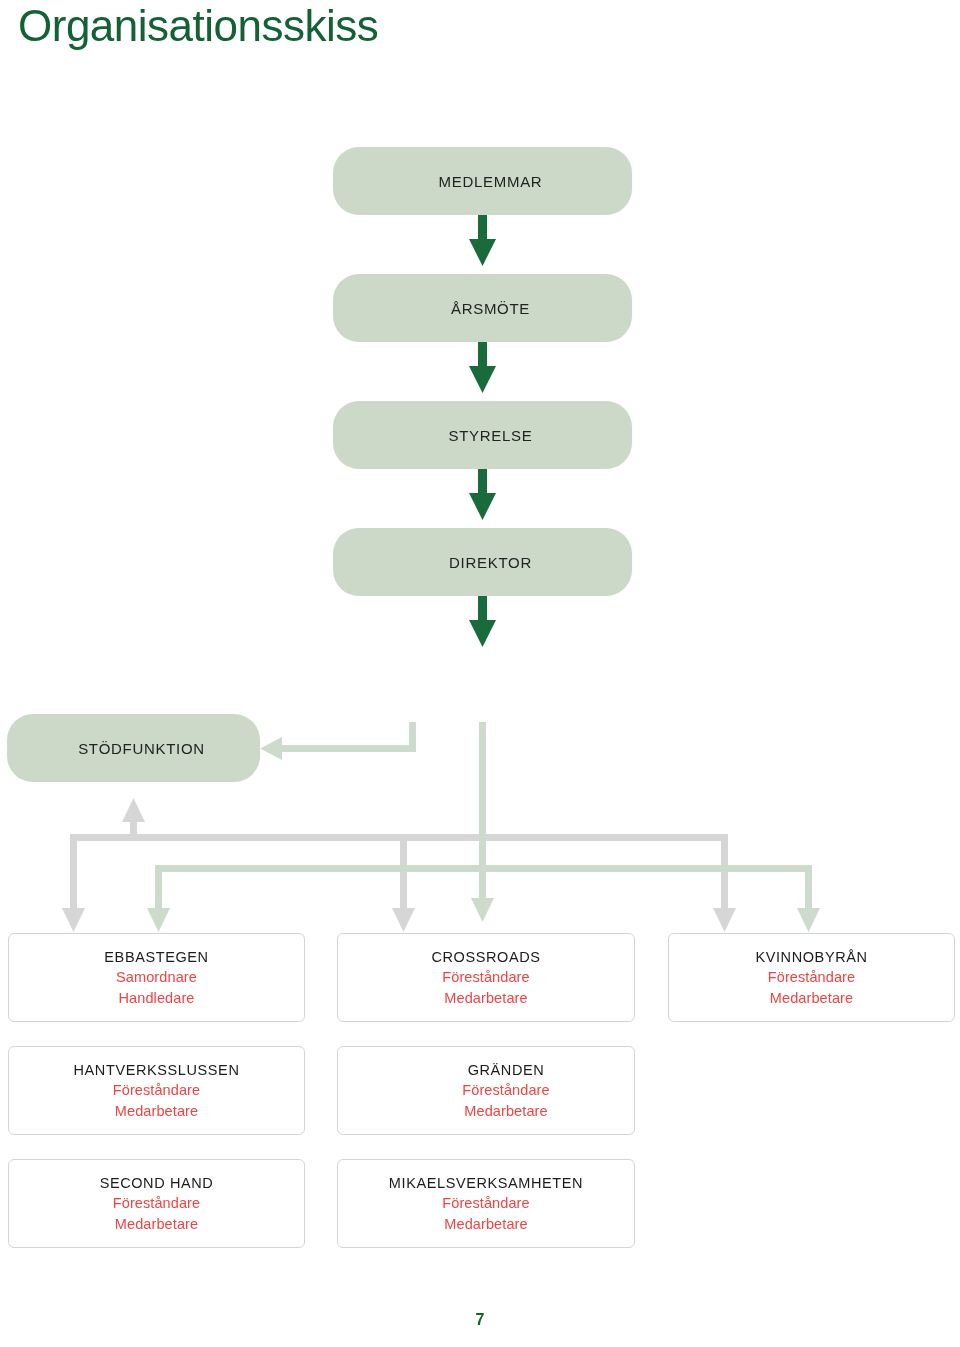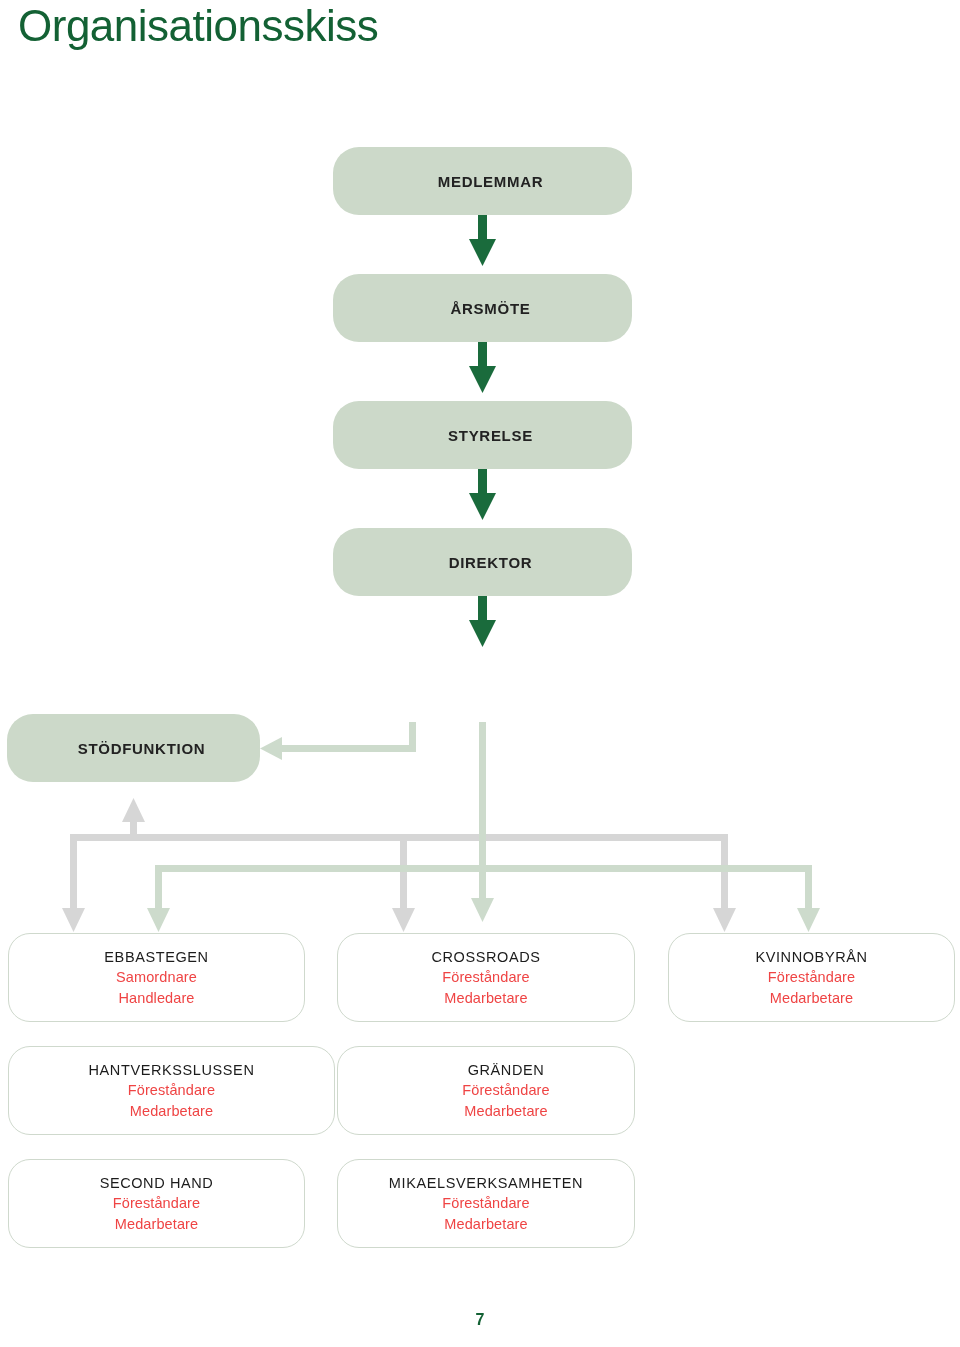--- a/index.html
+++ b/index.html
@@ -56,29 +56,29 @@
 
   .node.filled {
     background: #ccd9c9;
     border-radius: 26px;
   }
 
   .node.filled .node-title {
     font-size: 15px;
     letter-spacing: 0.7px;
     color: #222222;
-    font-weight: 700;
+    font-weight: 400;
     margin-left: 16px;
   }
 
   
   .node.outlined {
     background: #ffffff;
     border: 1px solid #cfd9cd;
-    border-radius: 22px;
+    border-radius: 6px;
     flex-direction: column;
     justify-content: center;
   }
 
   .node.outlined .node-title {
     font-size: 14.5px;
     letter-spacing: 0.6px;
     color: #1c1c1c;
     line-height: 1.42;
   }
@@ -210,21 +210,21 @@
   </div>
 
   <div class="node outlined" style="left:668px; top:933px; width:287px; height:89px;">
     <div class="node-body">
       <span class="node-title">KVINNOBYRÅN</span>
       <span class="node-line">Föreståndare</span>
       <span class="node-line">Medarbetare</span>
     </div>
   </div>
 
-  <div class="node outlined" style="left:8px; top:1046px; width:327px; height:89px;">
+  <div class="node outlined" style="left:8px; top:1046px; width:297px; height:89px;">
     <div class="node-body">
       <span class="node-title">HANTVERKSSLUSSEN</span>
       <span class="node-line">Föreståndare</span>
       <span class="node-line">Medarbetare</span>
     </div>
   </div>
 
   <div class="node outlined" style="left:337px; top:1046px; width:298px; height:89px;padding-left:40px;">
     <div class="node-body">
       <span class="node-title">GRÄNDEN</span>

